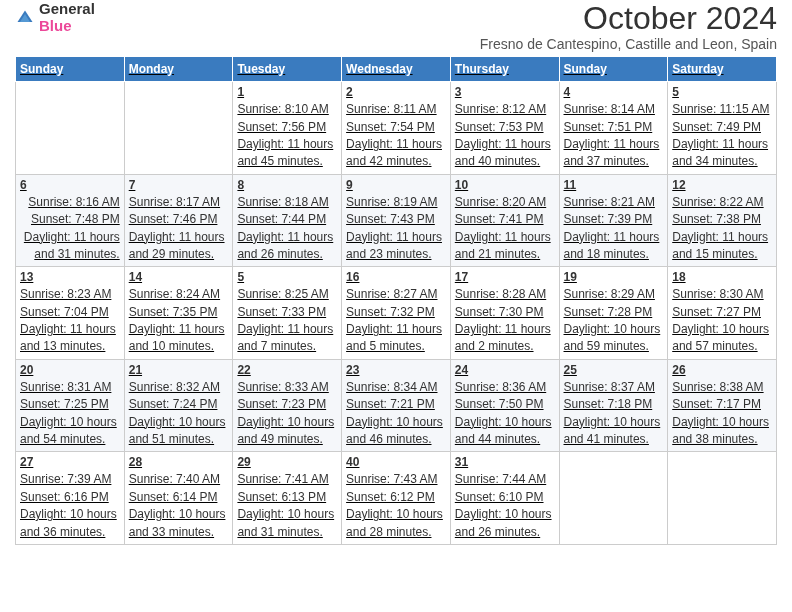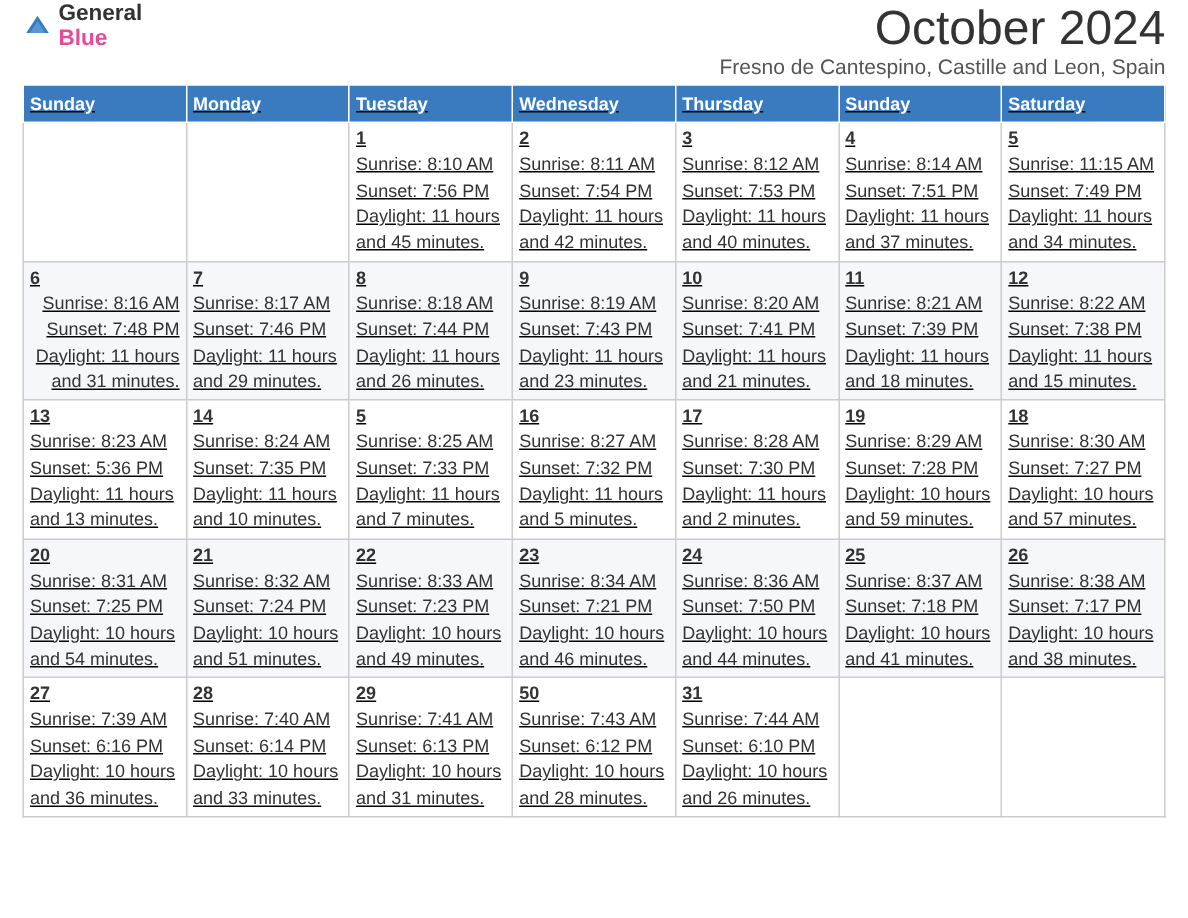--- a/index.html
+++ b/index.html
@@ -222,21 +222,21 @@
             <div class="day-detail" style="white-space: pre-line;">Sunrise: 8:22 AM
 Sunset: 7:38 PM
 Daylight: 11 hours
 and 15 minutes.</div>
           </td>
         </tr>
         <tr>
           <td>
             <span class="day-num">13</span>
             <div class="day-detail" style="white-space: pre-line;">Sunrise: 8:23 AM
-Sunset: 5:36 PM
+Sunset: 7:04 PM
 Daylight: 11 hours
 and 13 minutes.</div>
           </td>
           <td>
             <span class="day-num">14</span>
             <div class="day-detail" style="white-space: pre-line;">Sunrise: 8:24 AM
 Sunset: 7:35 PM
 Daylight: 11 hours
 and 10 minutes.</div>
           </td>
@@ -343,21 +343,21 @@
 and 33 minutes.</div>
           </td>
           <td>
             <span class="day-num">29</span>
             <div class="day-detail" style="white-space: pre-line;">Sunrise: 7:41 AM
 Sunset: 6:13 PM
 Daylight: 10 hours
 and 31 minutes.</div>
           </td>
           <td>
-            <span class="day-num">50</span>
+            <span class="day-num">40</span>
             <div class="day-detail" style="white-space: pre-line;">Sunrise: 7:43 AM
 Sunset: 6:12 PM
 Daylight: 10 hours
 and 28 minutes.</div>
           </td>
           <td>
             <span class="day-num">31</span>
             <div class="day-detail" style="white-space: pre-line;">Sunrise: 7:44 AM
 Sunset: 6:10 PM
 Daylight: 10 hours

